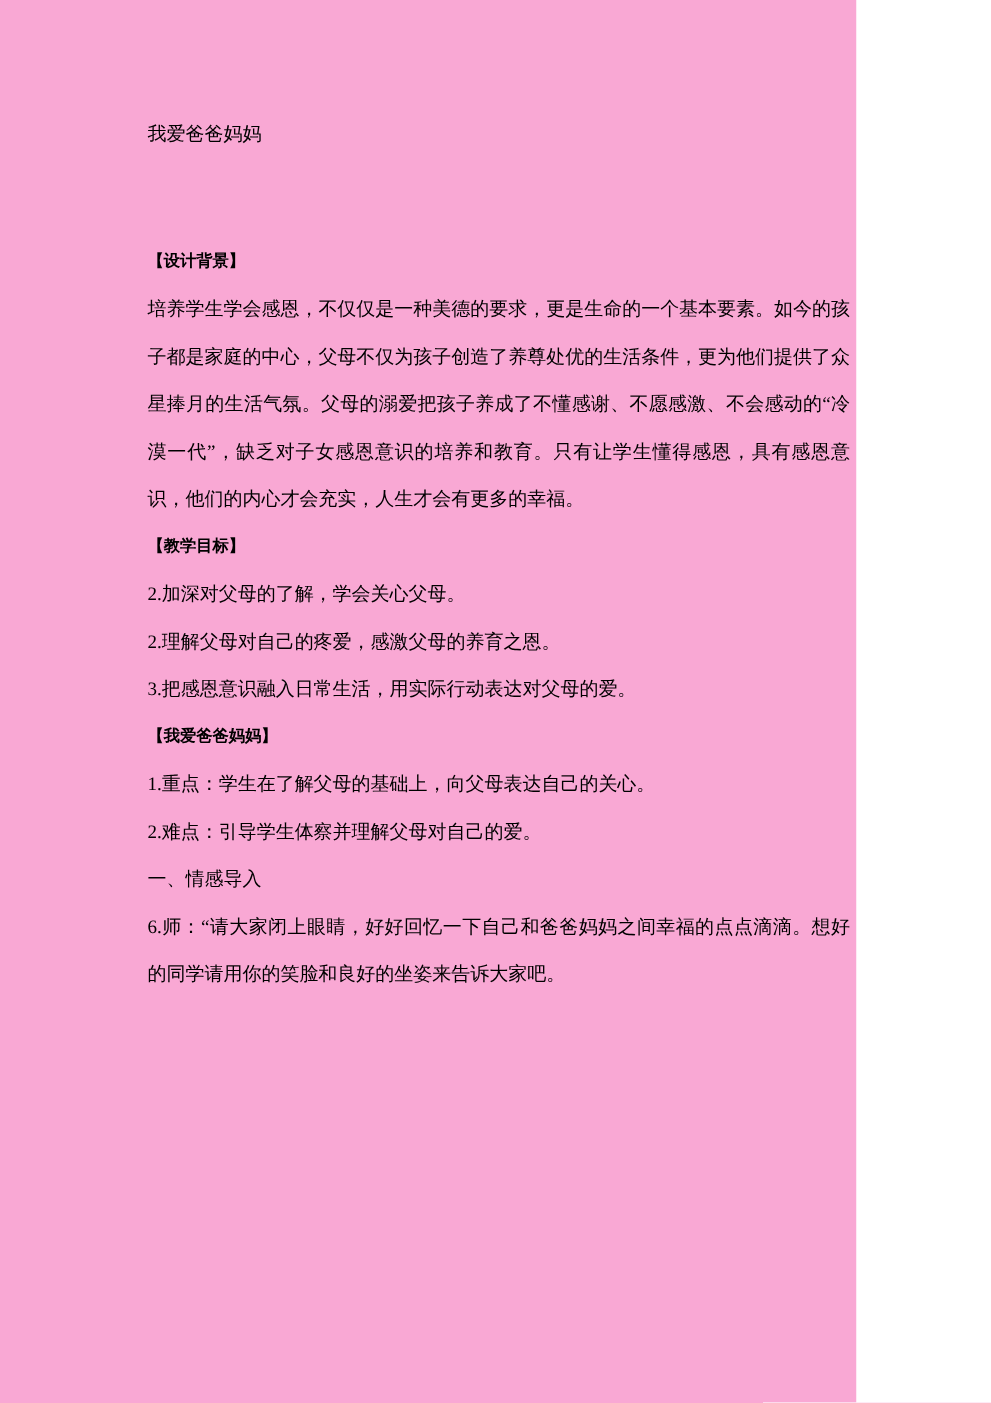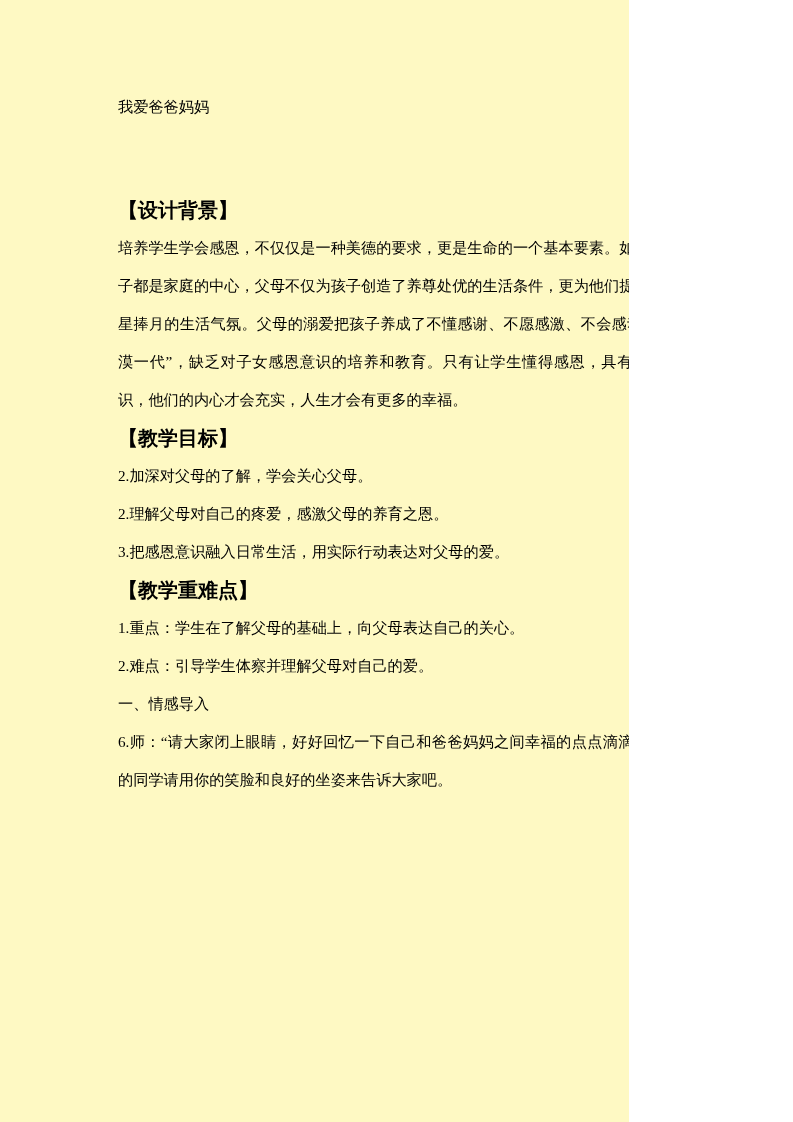--- a/index.html
+++ b/index.html
@@ -5,41 +5,41 @@
   html, body {
     margin: 0;
     padding: 0;
     background: #ffffff;
   }
   body {
     font-family: "DejaVu Sans", "Liberation Sans", sans-serif;
   }
   .page {
     position: relative;
-    width: 629px;
+    width: 685px;
     height: 1122px;
-    background: #fef9c3;
+    background: #f9a8d4;
     overflow: hidden;
     box-sizing: border-box;
   }
   .doc-body {
     position: absolute;
     left: 118px;
     top: 95px;
     width: 562px;
   }
   .title-line {
     font-size: 15.2px;
     line-height: 24px;
     color: #000000;
     font-family: "DejaVu Serif", "Liberation Serif", serif;
   }
   .heading {
     font-weight: bold;
-    font-size: 20px;
+    font-size: 13px;
     line-height: 38px;
     color: #000000;
     font-family: "DejaVu Serif", "Liberation Serif", serif;
   }
   .para {
     font-size: 15.2px;
     line-height: 38px;
     color: #000000;
     text-align: justify;
     text-justify: inter-ideograph;
@@ -64,21 +64,21 @@
     </div>
 
     <div>
       <div class="heading">【教学目标】</div>
       <div class="para">2.加深对父母的了解，学会关心父母。</div>
       <div class="para">2.理解父母对自己的疼爱，感激父母的养育之恩。</div>
       <div class="para">3.把感恩意识融入日常生活，用实际行动表达对父母的爱。</div>
     </div>
 
     <div>
-      <div class="heading">【教学重难点】</div>
+      <div class="heading">【我爱爸爸妈妈】</div>
       <div class="para">1.重点：学生在了解父母的基础上，向父母表达自己的关心。</div>
       <div class="para">2.难点：引导学生体察并理解父母对自己的爱。</div>
     </div>
 
 
     <div>
       <div class="para">一、情感导入</div>
       <div class="para">6.师：“请大家闭上眼睛，好好回忆一下自己和爸爸妈妈之间幸福的点点滴滴。想好的同学请用你的笑脸和良好的坐姿来告诉大家吧。</div>
     </div>
 

